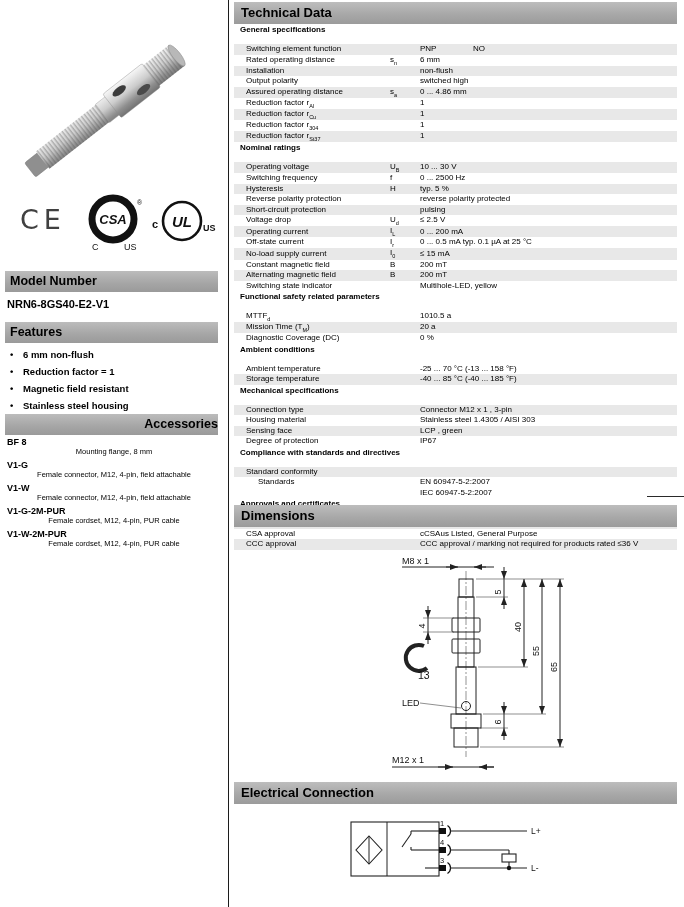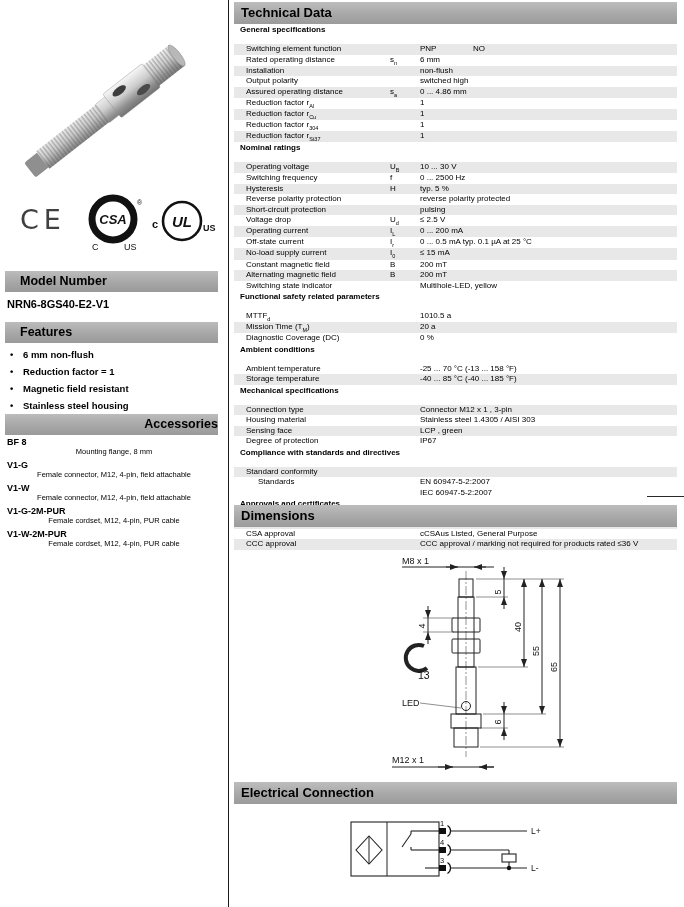--- a/index.html
+++ b/index.html
@@ -10,21 +10,21 @@
   
   .left-col{position:absolute;left:0;top:0;width:228px;height:907px;}
   .photo{position:absolute;left:4px;top:4px;width:212px;height:180px;}
   .logos{position:absolute;left:0;top:190px;width:228px;height:66px;}
   .ce-text{position:absolute;left:20px;top:14px;font-size:27px;letter-spacing:5px;
            font-family:"DejaVu Sans",sans-serif;color:#404040;}
   .csa{position:absolute;left:86px;top:2px;}
   .ul{position:absolute;left:150px;top:6px;}
   .lbar{position:absolute;left:5px;width:213px;height:21px;
         background:linear-gradient(180deg,#bcbcbc,#a5a5a5 60%,#9a9a9a);
-        font-weight:bold;font-size:12.5px;line-height:21px;padding-left:15px;box-sizing:border-box;}
+        font-weight:bold;font-size:12.5px;line-height:21px;padding-left:5px;box-sizing:border-box;}
   .bar-model{top:271px;}
   .model-no{position:absolute;left:7px;top:298px;font-weight:bold;font-size:11px;}
   .bar-feat{top:322px;}
   .features{position:absolute;left:7px;top:346px;width:210px;}
   .feat{display:flex;font-weight:bold;font-size:9.5px;line-height:17px;}
   .feat .bullet{width:13px;padding-left:3px;}
   .bar-acc{top:414px;text-align:right;}
   .accs{position:absolute;left:7px;top:437px;width:214px;}
   .acc{margin-bottom:3px;}
   .acc-name{font-weight:bold;font-size:9px;line-height:10px;}
@@ -35,21 +35,21 @@
   .bigbar{position:absolute;left:0;width:443px;height:22px;
           background:linear-gradient(180deg,#bdbdbd,#a8a8a8 55%,#9b9b9b);
           font-weight:bold;font-size:13px;line-height:22px;padding-left:7px;box-sizing:border-box;}
   .bar-tech{top:2px;}
   .bar-dims{top:505px;}
   .bar-elec{top:782px;}
 
   .tech-table{position:absolute;left:0;top:24px;width:443px;font-size:8px;}
   .tsec{font-weight:bold;height:20px;line-height:11px;padding-left:6px;}
   .trow{display:flex;min-height:10.5px;line-height:10.5px;}
-  .trow.alt{background:#e8e8e8;}
+  .trow.alt{background:#e8e8e8;align-items:center;}
   .c-label{width:144px;padding-left:12px;flex:none;}
   .c-label.ind2{padding-left:24px;width:132px;}
   .c-sym{width:30px;flex:none;}
   .c-val{flex:1;}
   .c-val .v1{display:inline-block;min-width:53px;}
   sub{font-size:5.5px;vertical-align:sub;line-height:1;}
 
   .rule-line{position:absolute;left:413px;top:496px;width:271px;height:1px;background:#2a2a2a;}
   .dims-fig{position:absolute;left:12px;top:551px;width:443px;height:224px;}
   .dims-fig svg{position:absolute;left:130px;top:0;}

